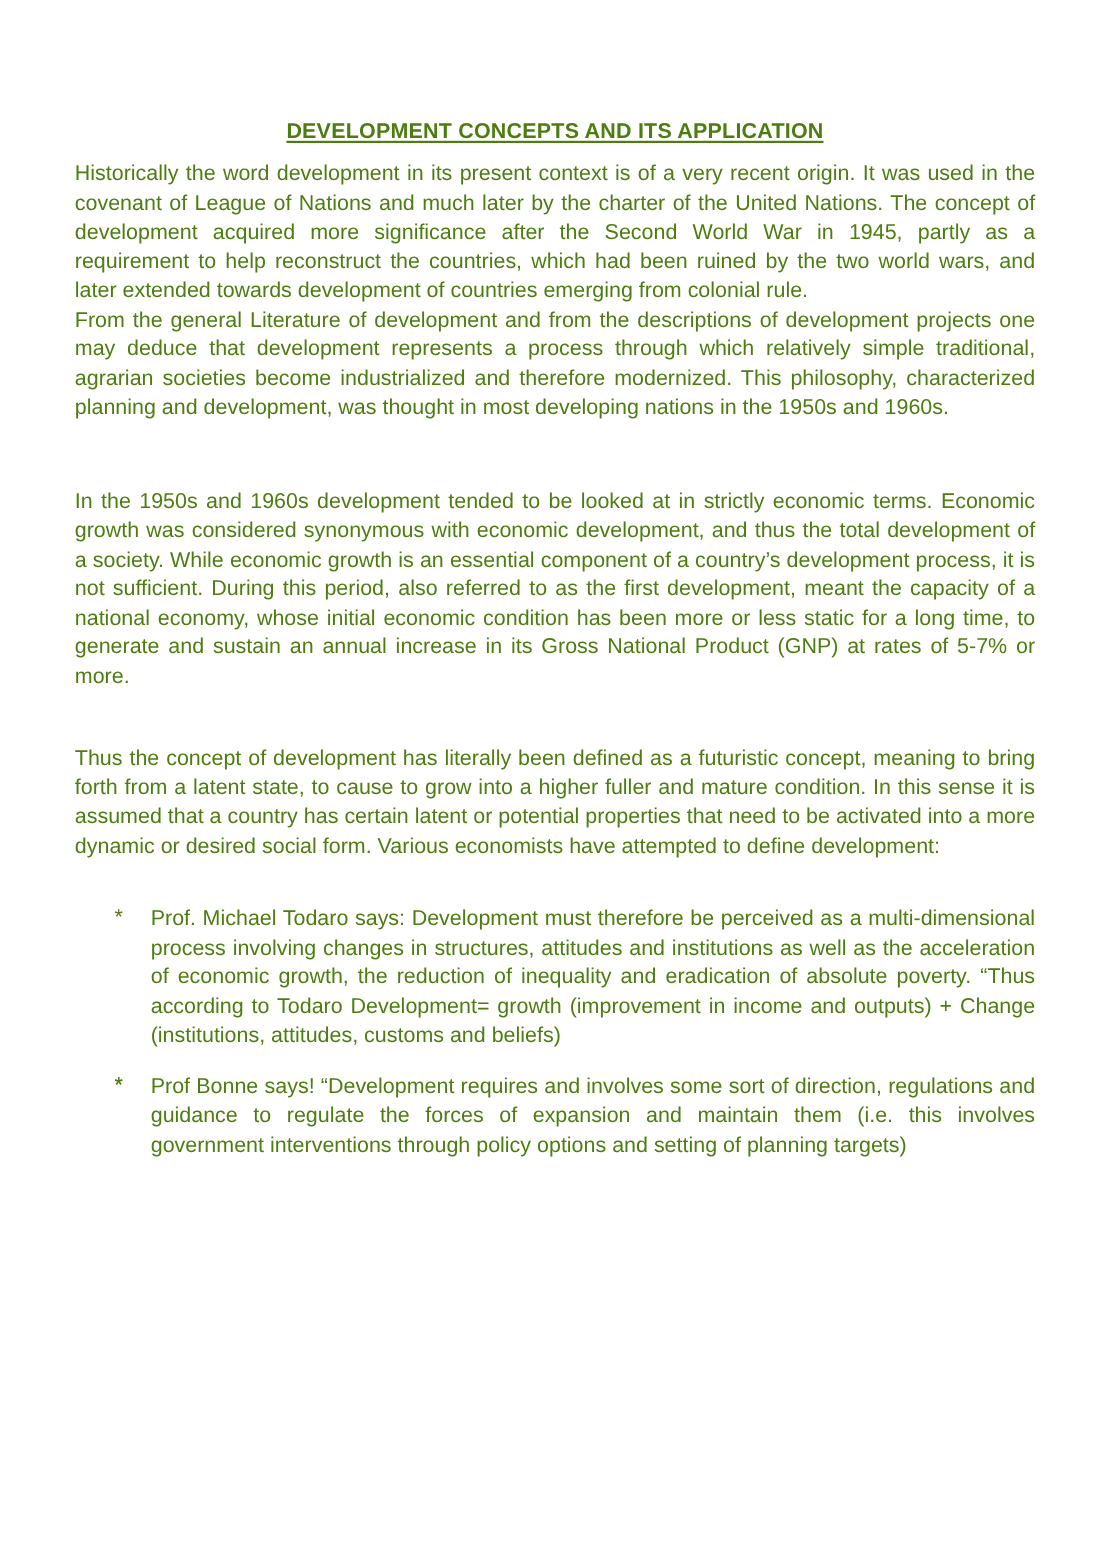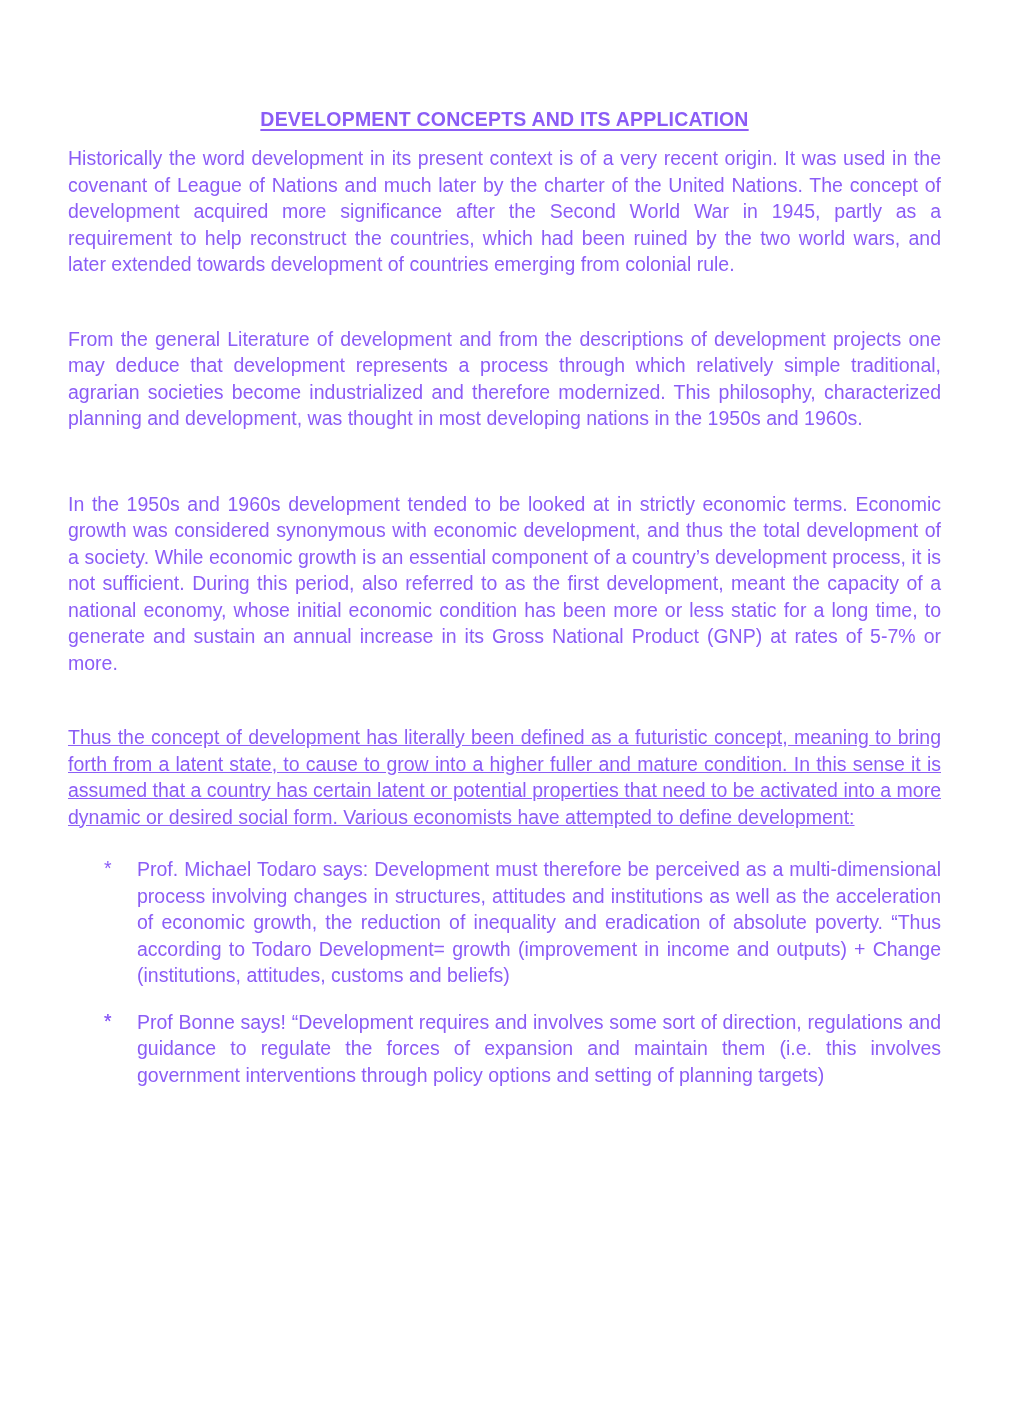--- a/index.html
+++ b/index.html
@@ -6,21 +6,21 @@
     margin: 0;
     padding: 0;
     background: #ffffff;
   }
   .page {
     position: relative;
     width: 1009px;
     height: 1422px;
     background: #ffffff;
     font-family: "Liberation Sans", sans-serif;
-    color: #8b5cf6;
+    color: #4d7c0f;
     overflow: hidden;
     box-sizing: border-box;
   }
   .content {
     box-sizing: border-box;
     padding: 106px 68px 0 68px;
   }
   .doc-heading {
     font-size: 19.5px;
     font-weight: bold;
@@ -42,24 +42,24 @@
     text-decoration-thickness: 2px;
     text-underline-offset: 3px;
     letter-spacing: 0.2px;
   }
   .para {
     font-size: 19.5px;
     line-height: 26.5px;
     text-align: justify;
     margin: 0;
   }
-  .para.p1 { margin-bottom: 48px; }
+  .para.p1 { }
   .para.p2 { margin-bottom: 59px; }
   .para.p3 { margin-bottom: 48px; }
-  .para.p4 { margin-bottom: 26px; text-decoration: underline; }
+  .para.p4 { margin-bottom: 40px; }
   .bullet-list {
     list-style: none;
     margin: 0;
     padding: 0;
   }
   .bullet-item {
     position: relative;
     padding-left: 69px;
     margin-bottom: 20px;
     font-size: 19.5px;

